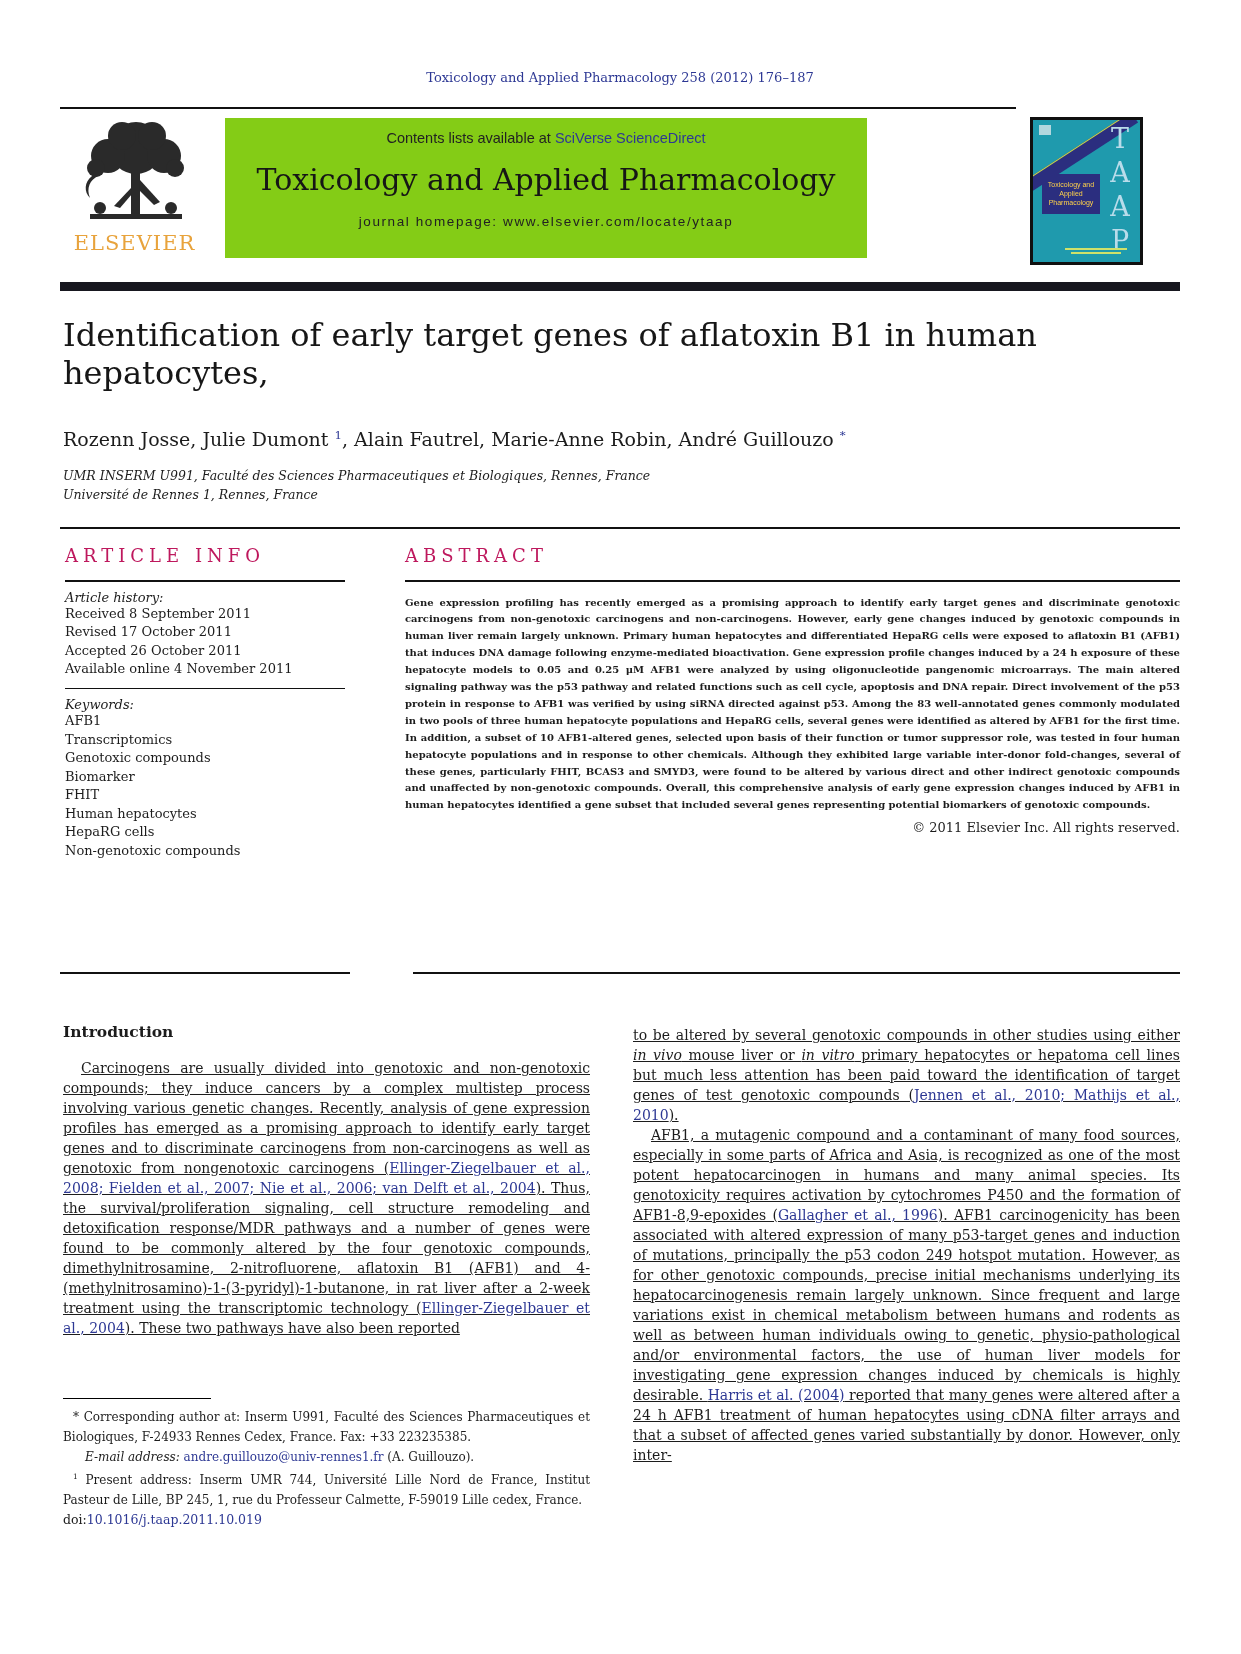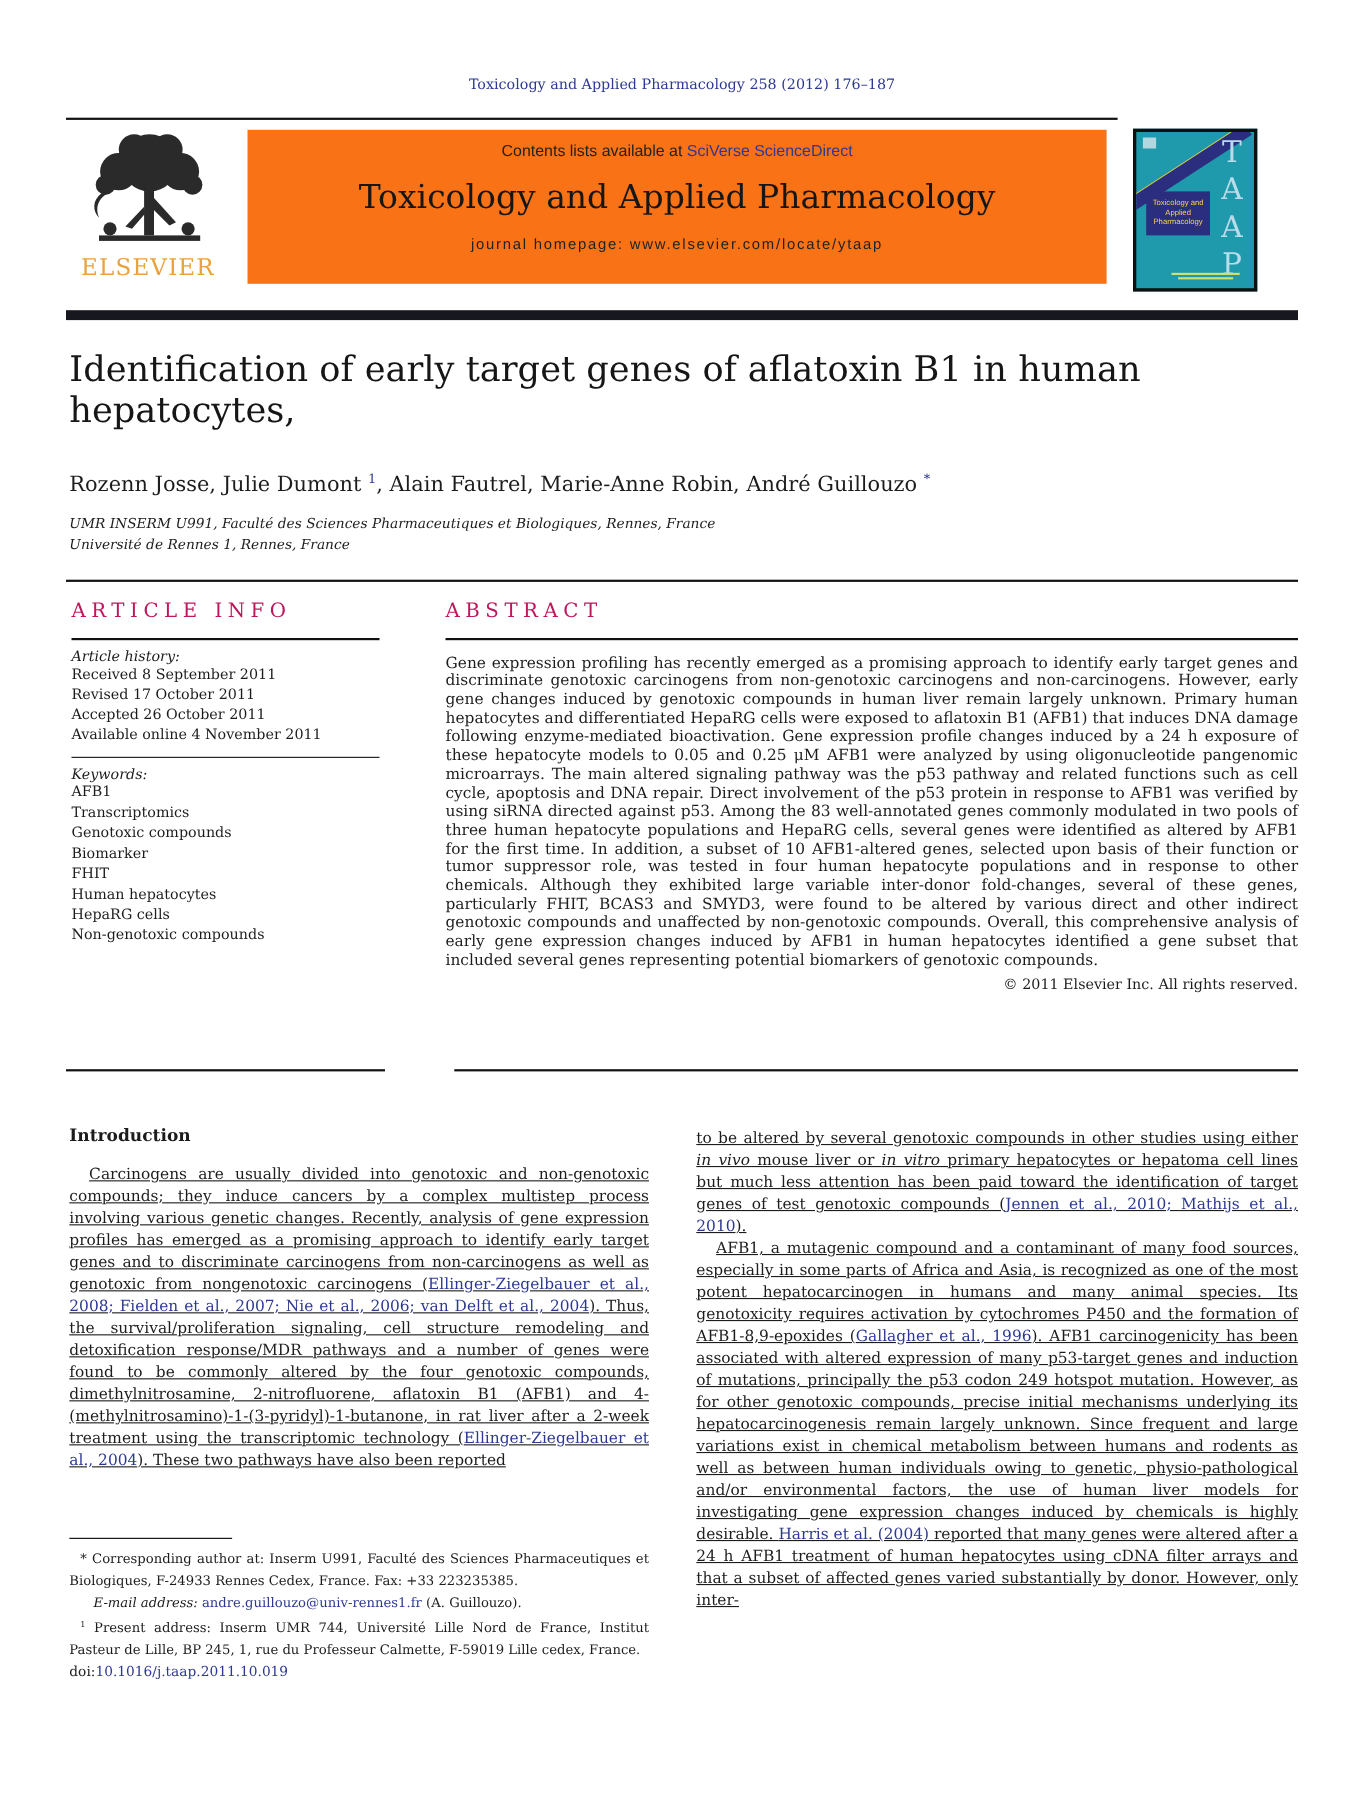--- a/index.html
+++ b/index.html
@@ -17,21 +17,21 @@
 
   
   .citation { top:70px; left:60px; width:1120px; text-align:center;
     font-size:13px; color:#2d3894; }
 
   
   .elsevier { left:62px; top:118px; width:145px; height:142px; text-align:center; }
   .elsevier .tree { display:block; margin:0 auto; }
   .elsevier .els-word { font-size:21px; letter-spacing:1px; color:#e8a33c;
     font-family:"DejaVu Serif", serif; margin-top:1px; }
-  .headerbox { left:225px; top:118px; width:781px; height:140px; background:#f97316;
+  .headerbox { left:225px; top:118px; width:642px; height:140px; background:#84cc16;
     text-align:center; font-family:"Liberation Sans", sans-serif; }
   .contents-line { margin-top:12px; font-size:14.5px; color:#222; }
   .journal-title { margin-top:16px; font-size:30px; color:#161616;
     font-family:"DejaVu Serif", serif; }
   .homepage-line { margin-top:17px; font-size:13.5px; letter-spacing:1.6px; color:#222; }
 
   
   .cover { left:1030px; top:117px; width:113px; height:148px; background:#1f9aad;
     border:3px solid #101010; overflow:hidden; }
   .cover .taap { position:absolute; right:5px; top:2px; width:30px; text-align:center;
@@ -52,21 +52,21 @@
   .title { left:63px; top:316px; width:1110px; font-size:32px; line-height:38px; color:#161616; }
   .authors { left:63px; top:428px; width:1100px; font-size:19px; color:#1c1c1c; }
   .affils { left:63px; top:466px; width:900px; font-size:12.5px; line-height:19px; font-style:italic; }
 
   
   .secthead { font-size:18px; letter-spacing:5px; color:#be185d; }
   .infocol { left:65px; top:545px; width:280px; font-size:13px; }
   .infocol .lbl { font-style:italic; }
   .infocol .items div { line-height:18.5px; }
   .abscol { left:405px; top:545px; width:775px; }
-  .abstract-text { margin-top:13px; font-size:14px; line-height:16.9px; text-align:justify; color:#1c1c1c; }
+  .abstract-text { margin-top:13px; font-size:10px; line-height:16.9px; text-align:justify; color:#1c1c1c;font-weight:bold; }
   .abs-copyright { margin-top:6px; text-align:right; font-size:13px; }
 
   
   .introhead { left:63px; top:1022px; font-size:15.5px; font-weight:bold; }
   .bodytext { font-size:14px; line-height:20px; text-align:justify; color:#1c1c1c;text-decoration:underline; }
   .leftp { left:63px; top:1058px; width:527px; text-indent:18px; }
   .rightcol { left:633px; top:1025px; width:547px; }
   .rightcol p.cont { text-indent:0; }
   .rightcol p.ind { text-indent:18px; }
 

